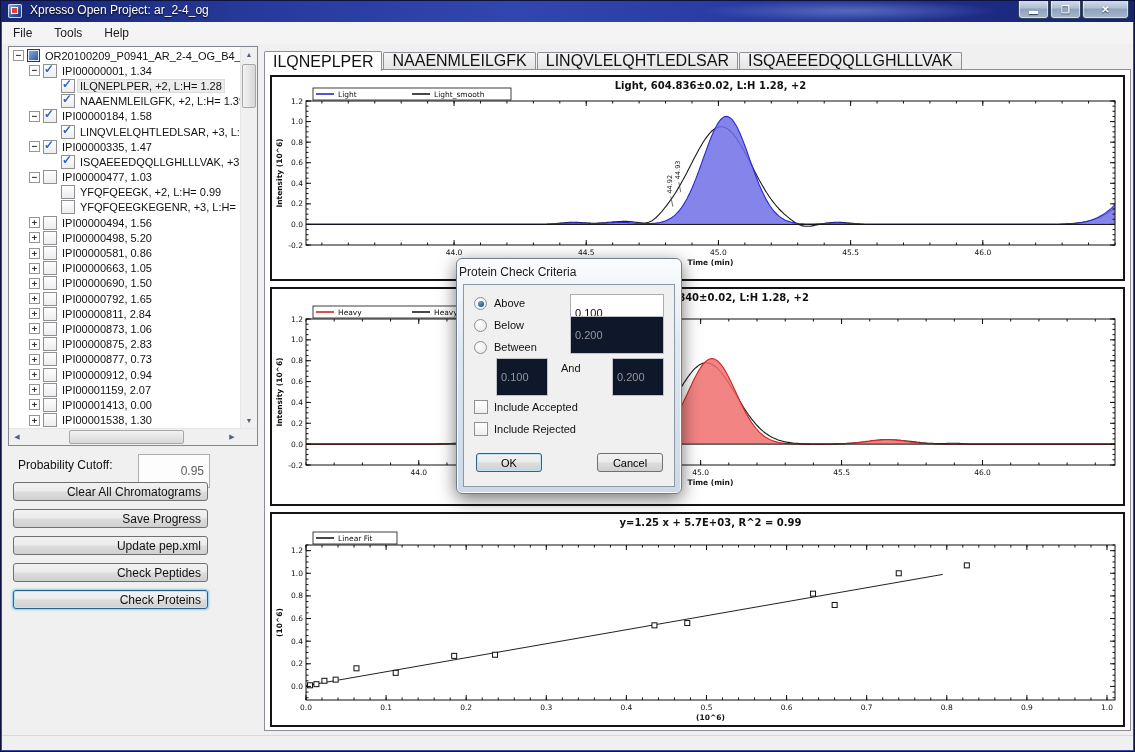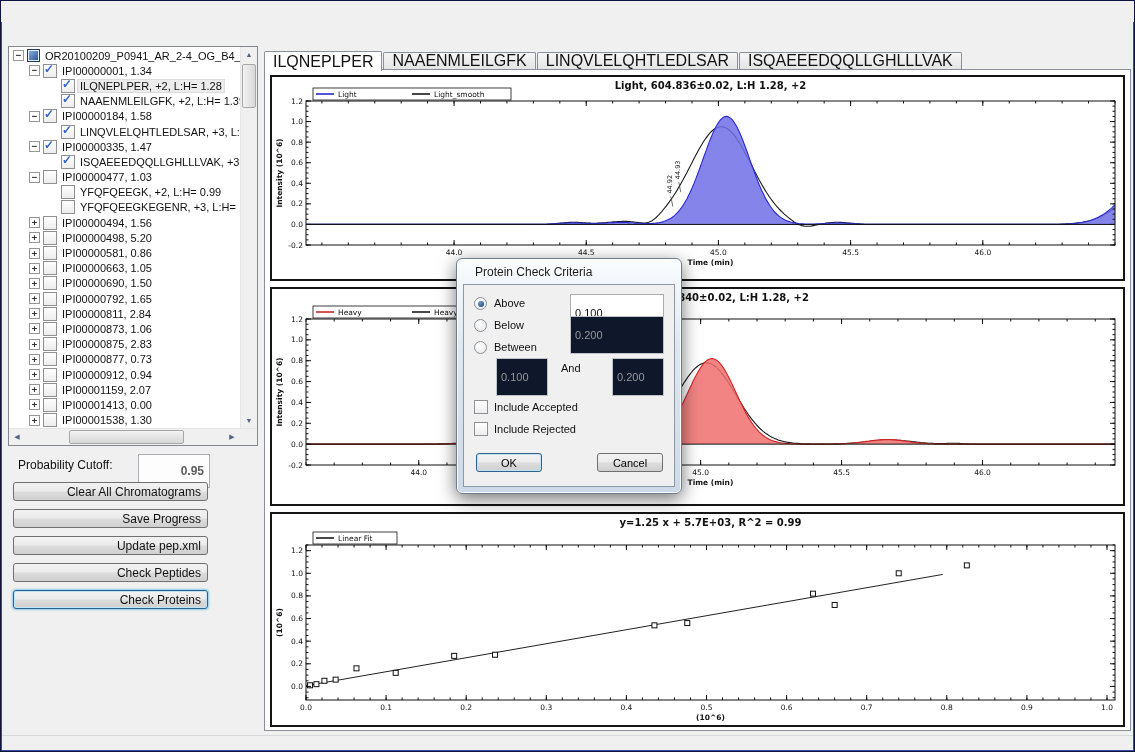--- a/index.html
+++ b/index.html
@@ -44,57 +44,74 @@
   .tree-label.selected{background:#ececec;outline:1px solid #dcdcdc;}
   
   .vscroll{position:absolute;right:0;top:0;bottom:16px;width:16px;background:#f0f0f0;border-left:1px solid #e6e6e6;}
   .hscroll{position:absolute;left:0;right:0;bottom:0;height:16px;background:#f0f0f0;border-top:1px solid #e6e6e6;}
   .sb-btn{position:absolute;width:16px;height:16px;color:#50617f;font-size:7px;line-height:16px;text-align:center;}
   .sb-thumb{position:absolute;background:linear-gradient(90deg,#f2f2f2,#d8d8d8);border:1px solid #a8a8a8;border-radius:2px;box-sizing:border-box;}
   .hscroll .sb-thumb{background:linear-gradient(#f2f2f2,#d8d8d8);}
   
   .prob-label{position:absolute;left:18px;top:458px;font-size:12px;}
   .prob-input{position:absolute;left:138px;top:454px;width:72px;height:17px;border:1px solid #abadb3;
-    background:#fdfdfd;color:#5d5d5d;font-size:12px;text-align:right;padding:16px 5px;box-sizing:border-box;font-family:inherit;font-weight:bold;}
+    background:#fdfdfd;color:#5d5d5d;font-size:12px;text-align:right;padding:16px 5px;box-sizing:border-box;font-family:inherit;}
   .side-btn{position:absolute;left:13px;width:195px;height:19px;border:1px solid #707070;border-radius:3px;
     background:linear-gradient(#f2f2f2,#ebebeb 48%,#dddddd 52%,#cfcfcf);font-size:12px;font-family:inherit;
     color:#111;text-align:right;line-height:17px;box-sizing:border-box;cursor:default;}
   .side-btn.focused{border-color:#2c628b;box-shadow:0 0 2px 1px #8ecbe8, inset 0 0 0 1px #bfe4f5;}
   
   .tabstrip{position:absolute;left:264px;top:50px;height:20px;display:flex;align-items:flex-end;z-index:4;}
   .tab{height:17px;line-height:16px;margin:0 1px 1px 0;padding:0 8px;font-size:16px;border:1px solid #8a8f99;border-bottom:none;
     border-radius:2px 2px 0 0;background:linear-gradient(#f6f6f6,#e4e4e4);box-sizing:border-box;}
   .tab.active{height:20px;line-height:19px;margin-bottom:-1px;background:#fff;z-index:5;position:relative;}
   .tab-panel{position:absolute;left:264px;top:69px;width:867px;height:662px;background:#fff;
     border:1px solid #8a8f99;box-sizing:border-box;z-index:1;}
   .chart-box{position:absolute;left:5px;width:855px;border:2px solid #151515;background:#fff;box-sizing:border-box;}
   #chart-box-0{top:5px;height:206px;} #chart-box-1{top:217px;height:219px;} #chart-box-2{top:442px;height:215px;}
   
   .dialog{position:absolute;left:456px;top:258px;width:224px;height:234px;border-radius:6px;z-index:50;
     background:linear-gradient(180deg,#fafcfe,#dde7f1 40%,#cdd9e6);border:1px solid #6e7d8e;
     box-shadow:0 5px 18px rgba(0,0,0,.55), inset 0 0 0 1px rgba(255,255,255,.85);}
-  .dlg-title{height:36px;line-height:26px;padding-left:18px;font-size:12px;color:#1b1b1b;text-shadow:0 0 4px #fff;}
+  .dlg-title{height:36px;line-height:26px;padding-left:2px;font-size:12px;color:#1b1b1b;text-shadow:0 0 4px #fff;}
   .dlg-client{position:absolute;left:6px;right:6px;top:25px;bottom:6px;background:#f0f0f0;border:1px solid #8b98a6;}
   .radio{position:absolute;width:11px;height:11px;border:1px solid #8b8f94;border-radius:50%;
     background:radial-gradient(circle at 35% 30%,#fff,#e6e6e6);}
   .radio.checked::after{content:"";position:absolute;left:2.5px;top:2.5px;width:6px;height:6px;border-radius:50%;
     background:radial-gradient(circle at 35% 30%,#6f98c8,#17406e);}
   .dlg-text{position:absolute;font-size:11px;color:#111;}
   .dlg-input{position:absolute;height:16px;border:1px solid #abadb3;background:#fff;font-size:11px;
     font-family:inherit;padding:10px 4px;box-sizing:content-box;color:#111;}
   .dlg-input.disabled{background:#0f172a;color:#95989c;border-color:#bfc3c8;}
   .dlg-cb{position:absolute;width:12px;height:12px;border:1px solid #8e9094;background:linear-gradient(#fff,#eee);}
   .dlg-btn{position:absolute;width:66px;height:19px;border:1px solid #707070;border-radius:3px;font-size:11px;font-family:inherit;
     background:linear-gradient(#f2f2f2,#ebebeb 48%,#dddddd 52%,#cfcfcf);text-align:center;line-height:17px;box-sizing:border-box;}
   .dlg-btn.focused{border-color:#2c628b;box-shadow:inset 0 0 0 1px #bfe4f5;}
 </style>
 </head>
 <body>
 
 <div id="app">
+  <div class="titlebar">
+    <div class="bg-window-hint"></div>
+    <span class="app-icon"></span>
+    <span class="title-text">Xpresso Open Project: ar_2-4_og</span>
+    <div class="win-controls">
+      <div class="win-btn">
+          <span class="glyph-min"></span>
+        </div>
+      <div class="win-btn">
+          <span>❐</span>
+        </div>
+      <div class="win-btn close">
+          <span>✕</span>
+        </div>
+    </div>
+  </div>
+  <div class="menubar" id="menubar"><span class="menu-item">File</span><span class="menu-item">Tools</span><span class="menu-item">Help</span></div>
   <div class="client-bg"></div>
 
   <div class="tree-panel">
     <div class="tree-rows" id="tree-rows">
         <div class="tree-row" style="padding-left: 4px;">
           <span class="expander">−</span>
           <span class="node-icon"></span>
           <span class="tree-label">OR20100209_P0941_AR_2-4_OG_B4_DC_(</span>
         </div>
         <div class="tree-row" style="padding-left: 20px;">

